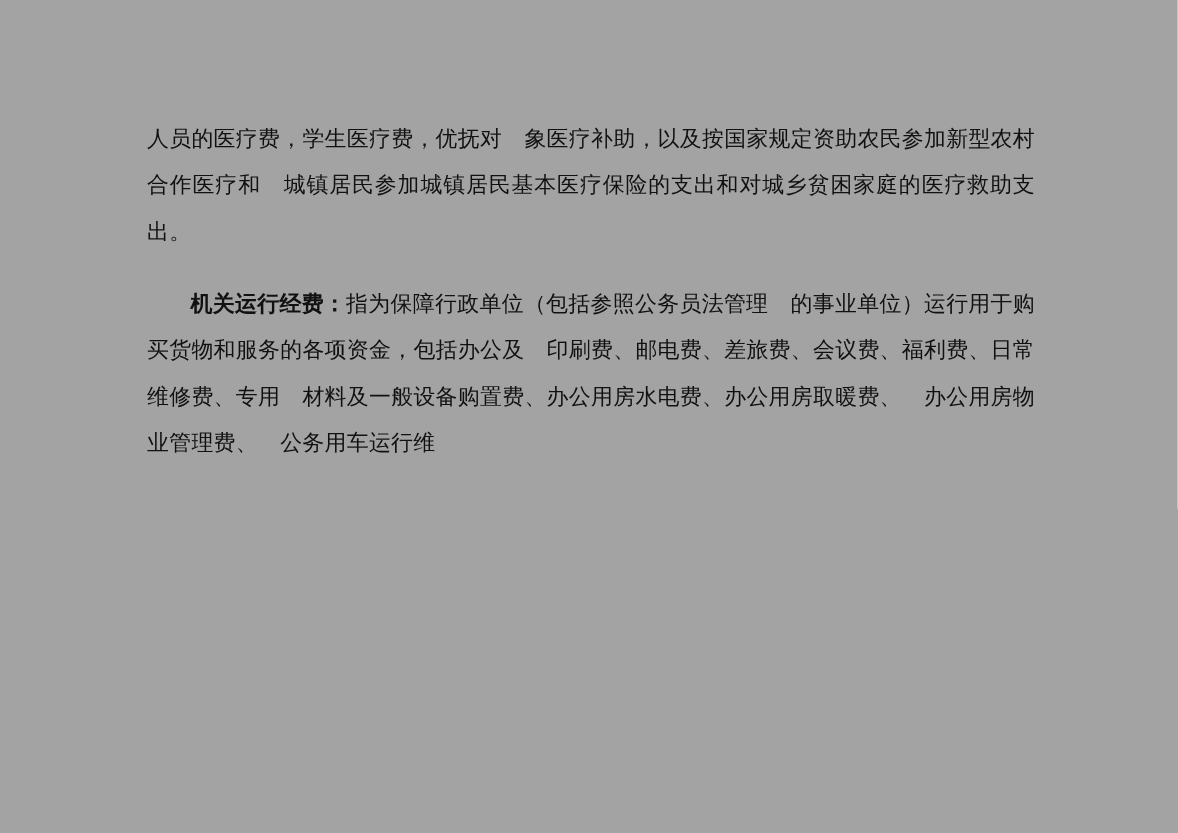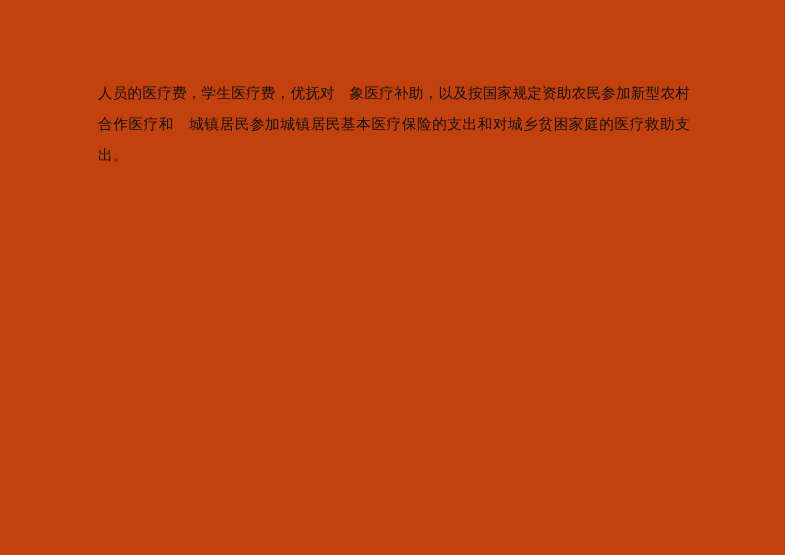--- a/index.html
+++ b/index.html
@@ -11,21 +11,21 @@
     height: 555px;
     background: #ffffff;
     font-family: "Liberation Serif", "DejaVu Serif", serif;
     color: #000000;
     overflow: hidden;
   }
   .page {
     position: relative;
     width: 785px;
     height: 555px;
-    background: #c2410c;
+    background: #a3a3a3;
   }
   .content {
     position: absolute;
     left: 98px;
     top: 78px;
     width: 592px;
   }
   .para {
     margin: 0;
     font-size: 14.6px;
@@ -61,17 +61,20 @@
 <body>
 
 <div class="page">
 
   <div class="content">
 
     <p class="para">
       <span>人员的医疗费，学生医疗费，优抚对　象医疗补助，以及按国家规定资助农民参加新型农村合作医疗和　城镇居民参加城镇居民基本医疗保险的支出和对城乡贫困家庭的医疗救助支出。</span>
     </p>
 
+    <p class="para">
+      <span class="indent"></span><span class="bold-term">机关运行经费：</span><span>指为保障行政单位（包括参照公务员法管理　的事业单位）运行用于购买货物和服务的各项资金，包括办公及　印刷费、邮电费、差旅费、会议费、福利费、日常维修费、专用　材料及一般设备购置费、办公用房水电费、办公用房取暖费、　办公用房物业管理费、　公务用车运行维</span>
+    </p>
 
   </div>
 
 
 </div>
 
 </body></html>

